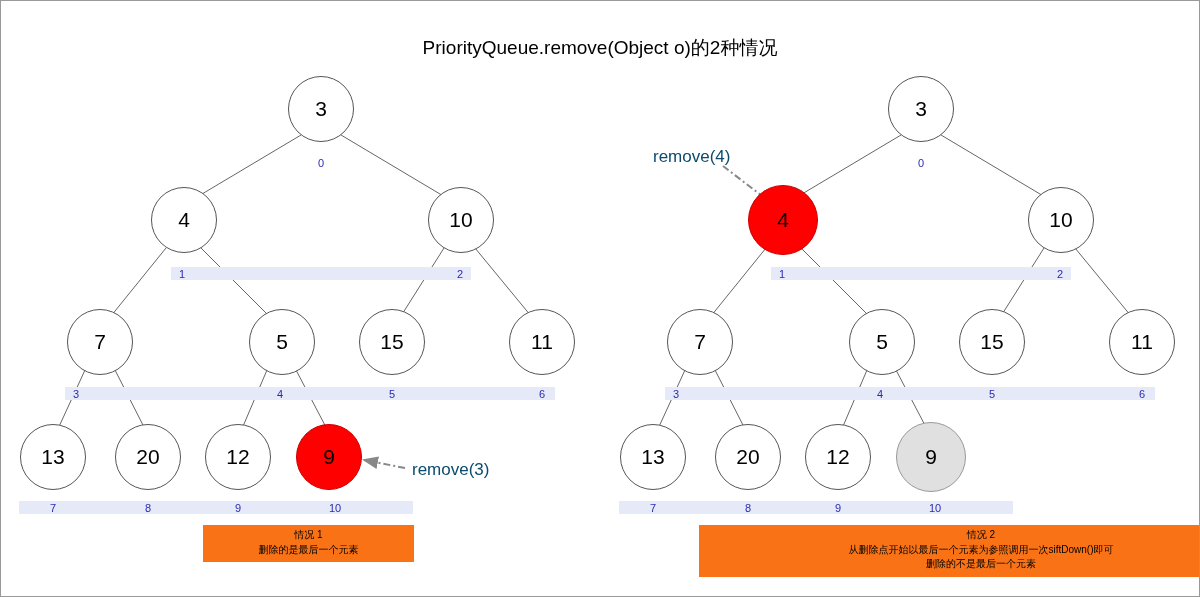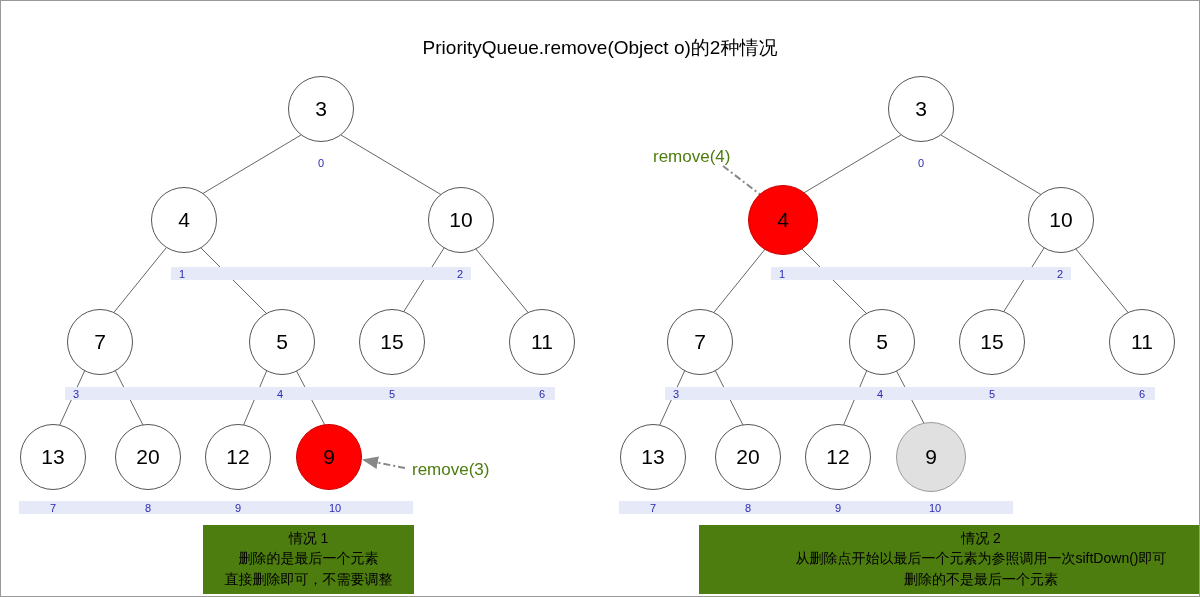--- a/index.html
+++ b/index.html
@@ -49,31 +49,31 @@
     font-size:11px;
     color:#2b2bb3;
     z-index:2;
     width:22px;
     text-align:center;
   }
 
   .removelabel{
     position:absolute;
     font-size:17px;
-    color:#4d7c0f;
+    color:#0c4a6e;
     white-space:nowrap;
     z-index:4;
   }
 
   .caption{
     position:absolute;
-    background:#4d7c0f;
+    background:#f97316;
     box-sizing:border-box;
     padding:3px 6px 5px 6px;
-    font-size:14px;
+    font-size:10px;
     color:#000;
     line-height:1.45;
     z-index:4;
   }
   .caption .cap-title{text-align:center;display:block;}
   .caption .cap-line{display:block;text-align:center;}
 </style>
 </head>
 <body>
 
@@ -173,21 +173,20 @@
   <div class="node red" style="left:295px;top:411px;">
     <span>9</span>
   </div>
   <div class="idx" style="left:323px;top:489px;">10</div>
 
   <div class="removelabel" style="left:411px;top:447px;">remove(3)</div>
 
   <div class="caption" style="left:202px;top:512px;width:211px;">
     <span class="cap-title">情况 1</span>
     <span class="cap-line">删除的是最后一个元素</span>
-    <span class="cap-line">直接删除即可，不需要调整</span>
   </div>
 
   <div class="bandrow" style="left:770px;top:254px;width:300px;"></div>
   <div class="bandrow" style="left:664px;top:374px;width:490px;"></div>
   <div class="bandrow" style="left:618px;top:488px;width:394px;"></div>
 
   <div class="node" style="left:887px;top:63px;">
     <span>3</span>
   </div>
   <div class="idx" style="left:909px;top:144px;">0</div>

